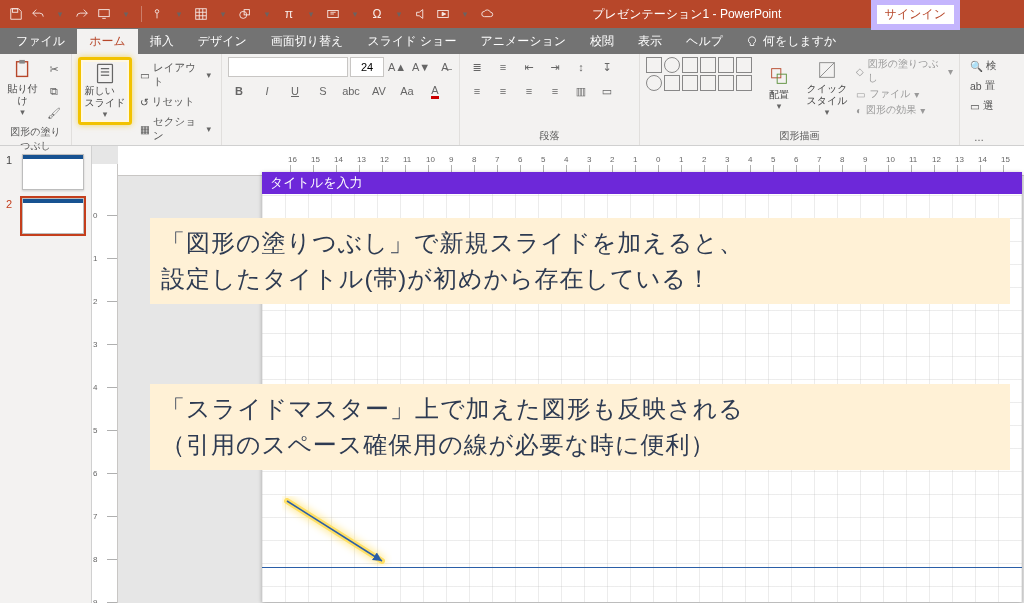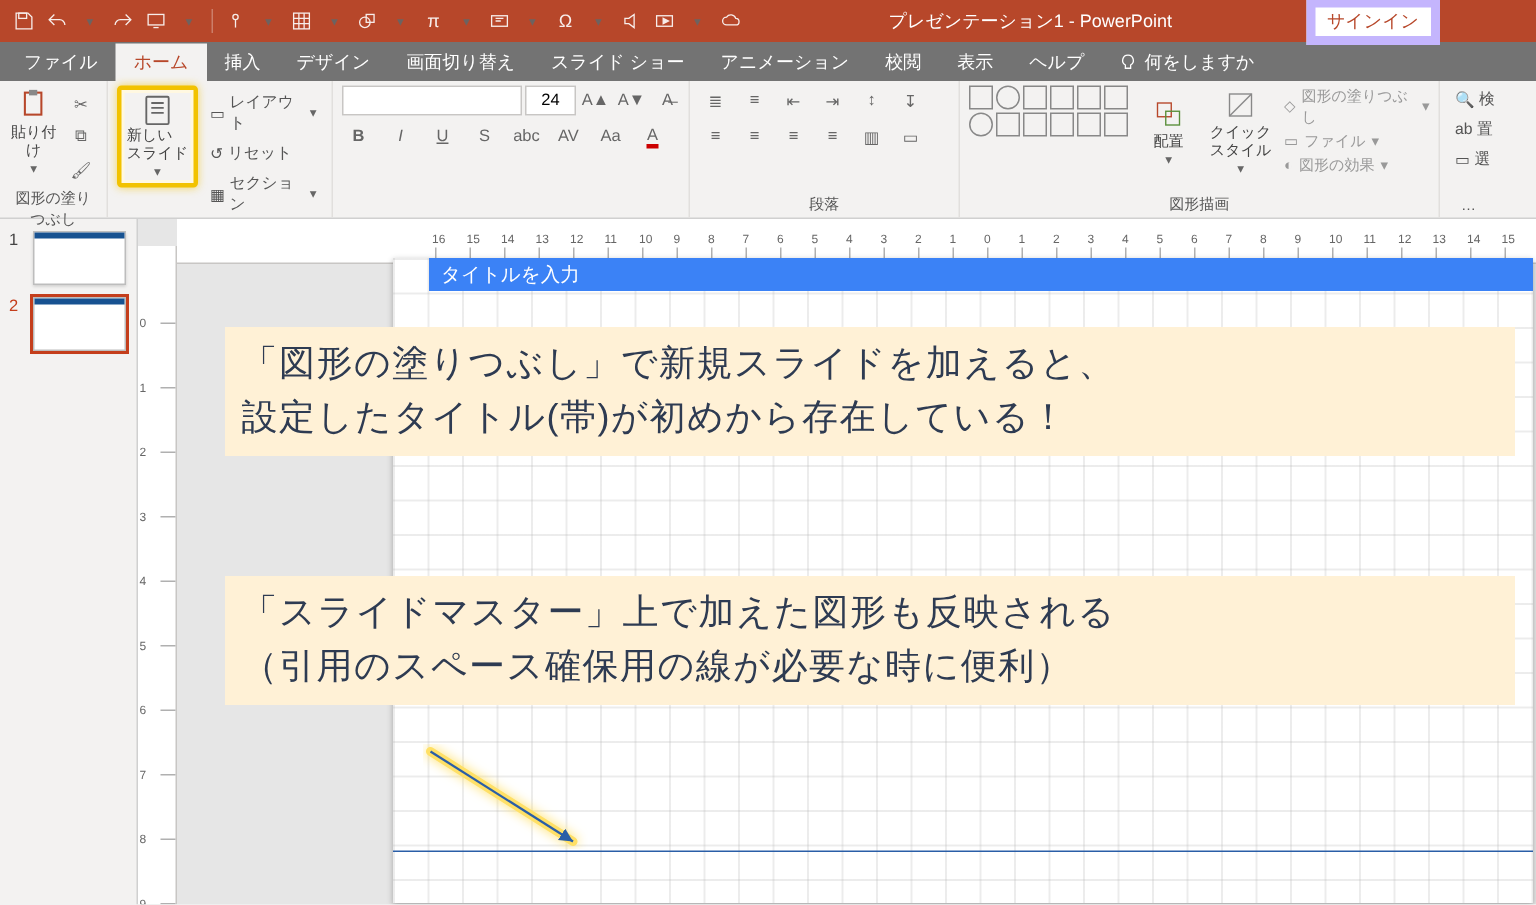--- a/index.html
+++ b/index.html
@@ -55,21 +55,21 @@
   .ruler-v { position:absolute; top:18px; left:0; width:26px; bottom:0; background:#fff; border-right:1px solid #c8c6c4; font-size:8px; color:#666; display:flex; flex-direction:column; }
   .ruler-v .tick { border-top:1px solid #b0b0b0; width:6px; margin-left:auto;}
   .ruler-v .tick.maj { width:10px; position:relative;}
   .ruler-v .tick.maj span{ position:absolute; left:-14px; top:-5px; }
 
   .slide-canvas { position:absolute; top:26px; left:170px; width:760px; height:430px; background:#fff; box-shadow:0 1px 4px rgba(0,0,0,.3); }
   .slide-grid { position:absolute; inset:0; background-image:
       linear-gradient(to right, rgba(180,180,180,.25) 1px, transparent 1px),
       linear-gradient(to bottom, rgba(180,180,180,.25) 1px, transparent 1px);
       background-size: 23px 23px; }
-  .title-band { position:absolute; top:0; left:0; right:0; height:22px; background:#3b82f6; color:#fff; font-size:13px; padding:2px 8px;margin-left:24px; }
+  .title-band { position:absolute; top:0; left:0; right:0; height:22px; background:#6d28d9; color:#fff; font-size:13px; padding:2px 8px; }
   .bottom-line { position:absolute; left:0; right:0; bottom:34px; height:0; border-top:1.5px solid #2a5ea7; }
   .arrow-anno { position:absolute; left:20px; bottom:36px; width:110px; height:70px; }
   .arrow-anno .glow { filter: drop-shadow(0 0 4px #ffe066); }
 
   
   .callout { position:absolute; background:#fff1d6; border:1px solid #fff1d6; color:#2e3b52; font-size:24px; line-height:1.5; padding:6px 10px; font-weight:400; letter-spacing:1px; }
   .callout1 { top:218px; left:150px; width:860px; }
   .callout2 { top:384px; left:150px; width:860px; }
 
   .dd { font-size:9px; color:#666;}

